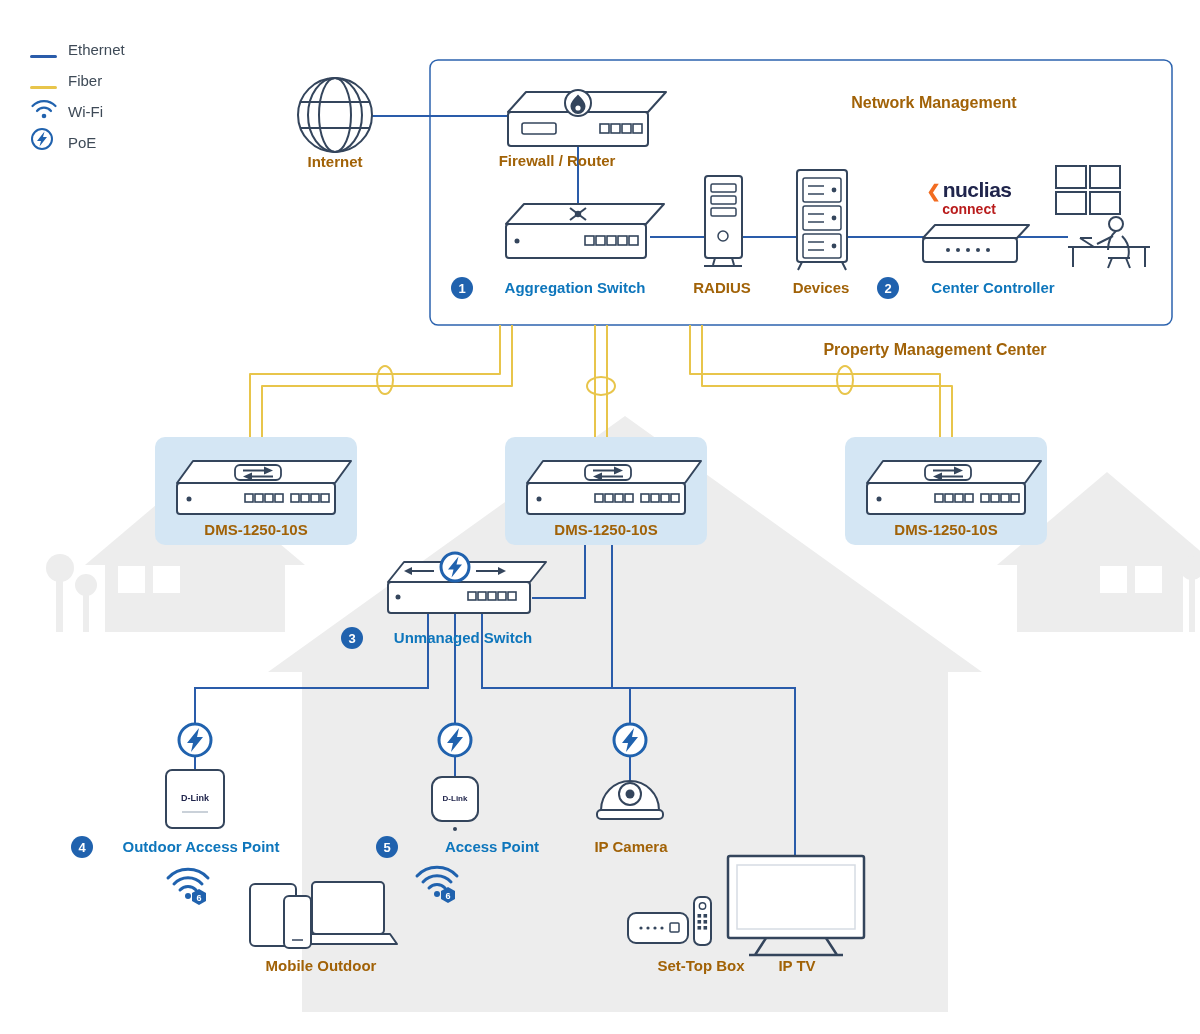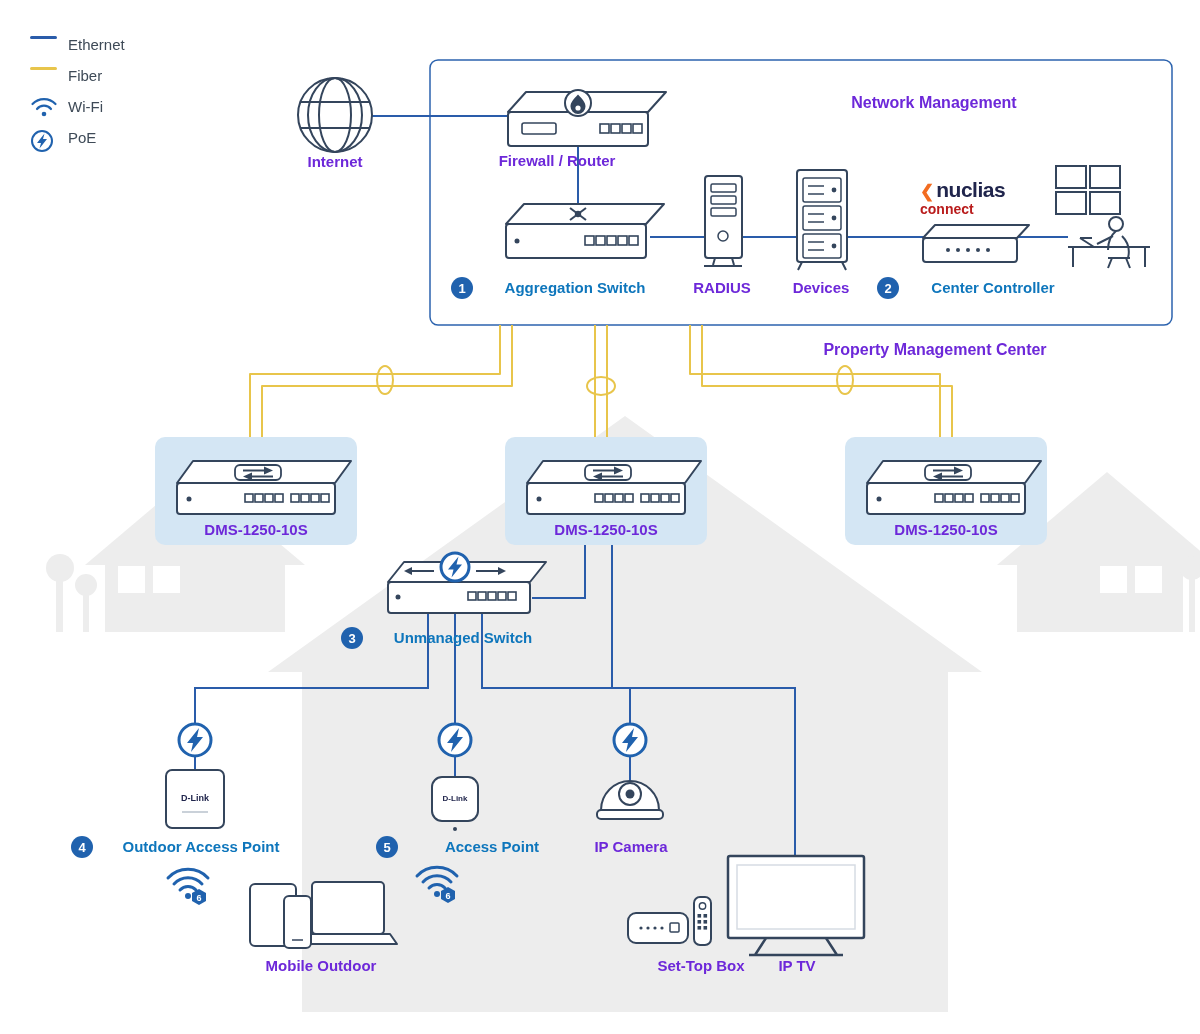--- a/index.html
+++ b/index.html
@@ -2,37 +2,37 @@
 <html><head>
 <meta charset="utf-8">
 <style>
   * { margin:0; padding:0; box-sizing:border-box; }
   html,body { background:#fff; }
   body { font-family:"Liberation Sans", sans-serif; }
   .canvas { position:relative; width:1200px; height:1034px; background:#fff; overflow:hidden; }
   .canvas > svg { position:absolute; left:0; top:0; }
 
   .label { position:absolute; transform:translateX(-50%); font-size:15px; font-weight:bold;
-           color:#6d28d9; white-space:nowrap; }
+           color:#a16207; white-space:nowrap; }
   .label.blue { color:#0E76BC; }
   .label.lg { font-size:16px; }
 
   .badge { position:absolute; transform:translate(-50%,-50%); width:22px; height:22px;
            border-radius:50%; background:#2062AE; color:#fff; font-size:13px; font-weight:bold;
            display:flex; align-items:center; justify-content:center; }
 
   .legend { position:absolute; left:30px; top:36px; display:flex; flex-direction:column; gap:9px; }
-  .legend-row { display:flex; align-items:flex-start; height:22px; }
+  .legend-row { display:flex; align-items:flex-end; height:22px; }
   .legend-ic { width:38px; display:flex; align-items:center; }
   .swatch { width:27px; height:3px; border-radius:1.5px; display:inline-block; }
   .swatch.eth { background:#2A5CAA; }
   .swatch.fib { background:#E8C54B; }
   .legend-label { font-size:15px; color:#3E4A57; }
 
-  .nuclias { position:absolute; left:920px; top:178px; width:98px; text-align:left; line-height:1.1; }
+  .nuclias { position:absolute; left:920px; top:178px; width:98px; text-align:center; line-height:1.1; }
   .nuclias .chev { color:#F26C21; font-weight:bold; font-size:17px; margin-right:2px; }
   .nuclias .brand { color:#20254C; font-weight:bold; font-size:21px; letter-spacing:-0.5px; }
   .nuclias .connect { color:#b91c1c; font-size:14px; font-weight:bold; }
 </style>
 </head>
 <body>
 
 <div class="canvas">
 
   <svg width="1200" height="1034" viewBox="0 0 1200 1034">

